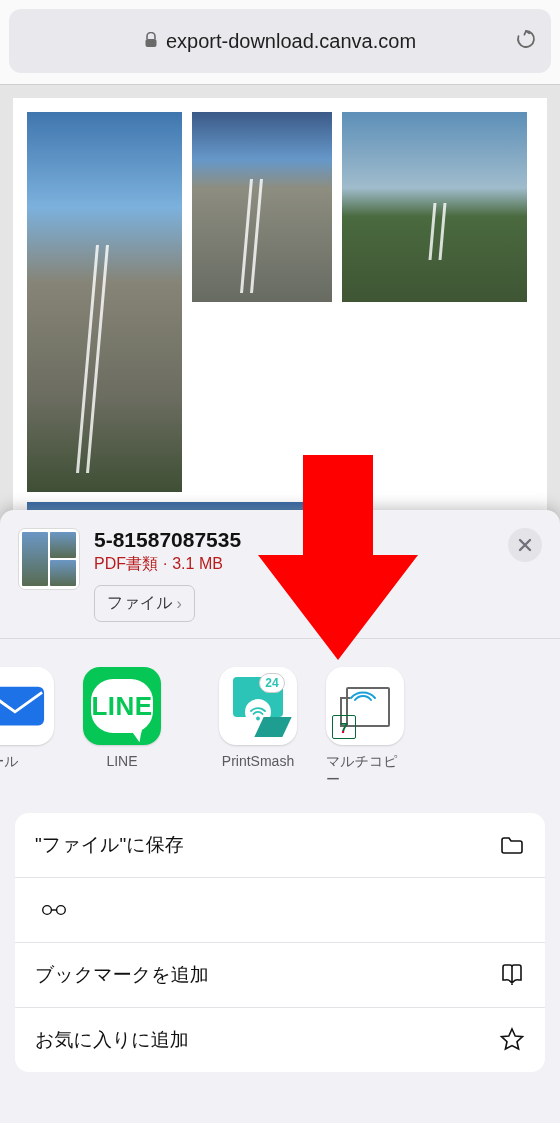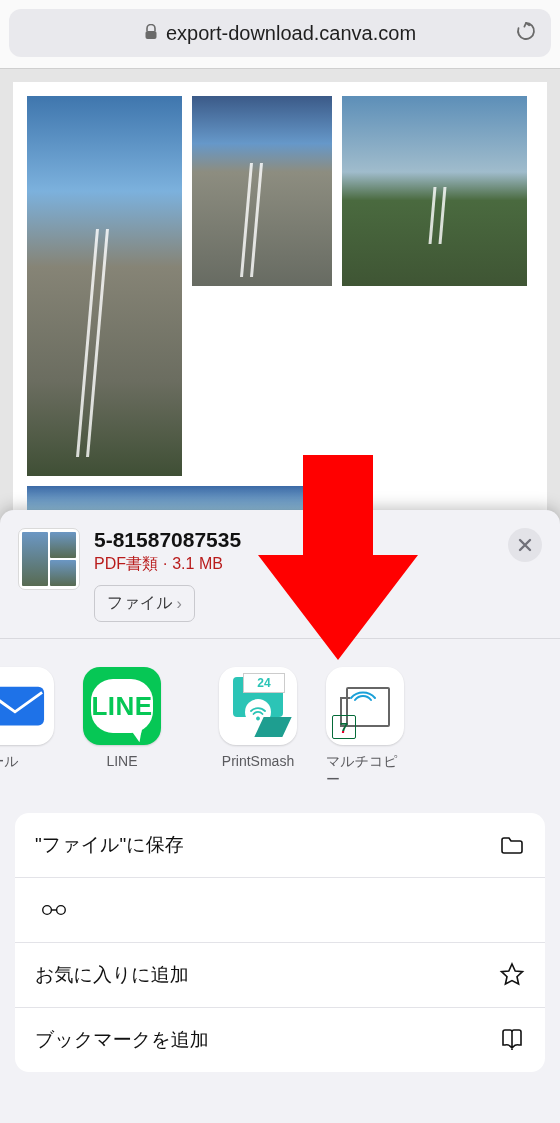--- a/index.html
+++ b/index.html
@@ -18,21 +18,21 @@
     padding: 9px 9px 11px 9px;
     border-bottom: 1px solid #cfcfcf;
   }
   .addr {
     display: flex;
     align-items: center;
     justify-content: center;
     gap: 8px;
     background: #e9e9ed;
     border-radius: 12px;
-    height: 48px;
+    height: 64px;
     position: relative;
   }
   .addr .url {
     font-size: 20px;
     color: #1f1f1f;
     font-weight: 400;
   }
   .addr .lock { color:#6a6a6a; font-size: 15px; }
   .addr .reload {
     position: absolute;
@@ -187,21 +187,21 @@
     position:relative;
   }
   .ico-line .bubble::after{
     content:"";position:absolute;bottom:-8px;left:34px;
     border:8px solid transparent;border-top-color:#fff;border-right-color:#fff;
     transform:rotate(10deg);
   }
 
   .ico-print { background:#fff; }
   .ico-print .p1{position:absolute;top:10px;left:14px;width:50px;height:40px;background:#2bc4b6;border-radius:4px;}
-  .ico-print .pg{position:absolute;top:6px;right:12px;width:42px;height:20px;background:#fff;border:1px solid #ccc;border-radius:0;display:flex;align-items:center;justify-content:center;font-size:12px;color:#2bc4b6;font-weight:700;text-align:right;}
+  .ico-print .pg{position:absolute;top:6px;right:12px;width:26px;height:20px;background:#fff;border:1px solid #ccc;border-radius:10px;display:flex;align-items:center;justify-content:center;font-size:12px;color:#2bc4b6;font-weight:700;text-align:right;}
   .ico-print .wifi{position:absolute;top:32px;left:26px;width:26px;height:26px;border-radius:50%;background:#fff;display:flex;align-items:center;justify-content:center;}
   .ico-print .fold{position:absolute;bottom:8px;right:10px;width:28px;height:20px;background:#1e9e90;transform:skewX(-25deg);}
 
   .ico-multi { background:#fff; }
   .ico-multi .wf{position:absolute;top:6px;left:22px;color:#1aa0d8;}
   .ico-multi .printer{position:absolute;top:20px;left:20px;width:44px;height:40px;border:2px solid #666;border-radius:2px;}
   .ico-multi .printer::before{content:"";position:absolute;left:-8px;top:8px;width:8px;height:26px;border:2px solid #666;border-right:none;}
   .ico-multi .sev{
     position:absolute;bottom:6px;left:6px;width:24px;height:24px;
     background:#fff;border:1px solid #046a38; border-radius:2px;
@@ -350,30 +350,30 @@
     <div class="act">
       <span class="aico">
         <svg viewBox="0 0 30 16">
             <circle cx="7" cy="8" r="5"></circle>
             <circle cx="23" cy="8" r="5"></circle>
             <path d="M12 8h6"></path>
           </svg>
       </span>
     </div>
     <div class="act">
+      <span>ブックマークを追加</span>
+      <span class="aico">
+        <svg viewBox="0 0 26 26">
+            <path d="M4 5a2 2 0 0 1 2-2h5a2 2 0 0 1 2 2v16l-1-1a6 6 0 0 0-6-2H4zM22 5a2 2 0 0 0-2-2h-5a2 2 0 0 0-2 2v16l1-1a6 6 0 0 1 6-2h2z"></path>
+          </svg>
+      </span>
+    </div>
+    <div class="act">
       <span>お気に入りに追加</span>
       <span class="aico">
         <svg viewBox="0 0 26 26">
             <path d="M13 2l3.2 7 7.3.7-5.5 5 1.6 7.3L13 18.6 6.4 22l1.6-7.3L2.5 9.7l7.3-.7z"></path>
           </svg>
       </span>
     </div>
-    <div class="act">
-      <span>ブックマークを追加</span>
-      <span class="aico">
-        <svg viewBox="0 0 26 26">
-            <path d="M4 5a2 2 0 0 1 2-2h5a2 2 0 0 1 2 2v16l-1-1a6 6 0 0 0-6-2H4zM22 5a2 2 0 0 0-2-2h-5a2 2 0 0 0-2 2v16l1-1a6 6 0 0 1 6-2h2z"></path>
-          </svg>
-      </span>
-    </div>
   </div>
 
 </div>
 
 </body></html>

